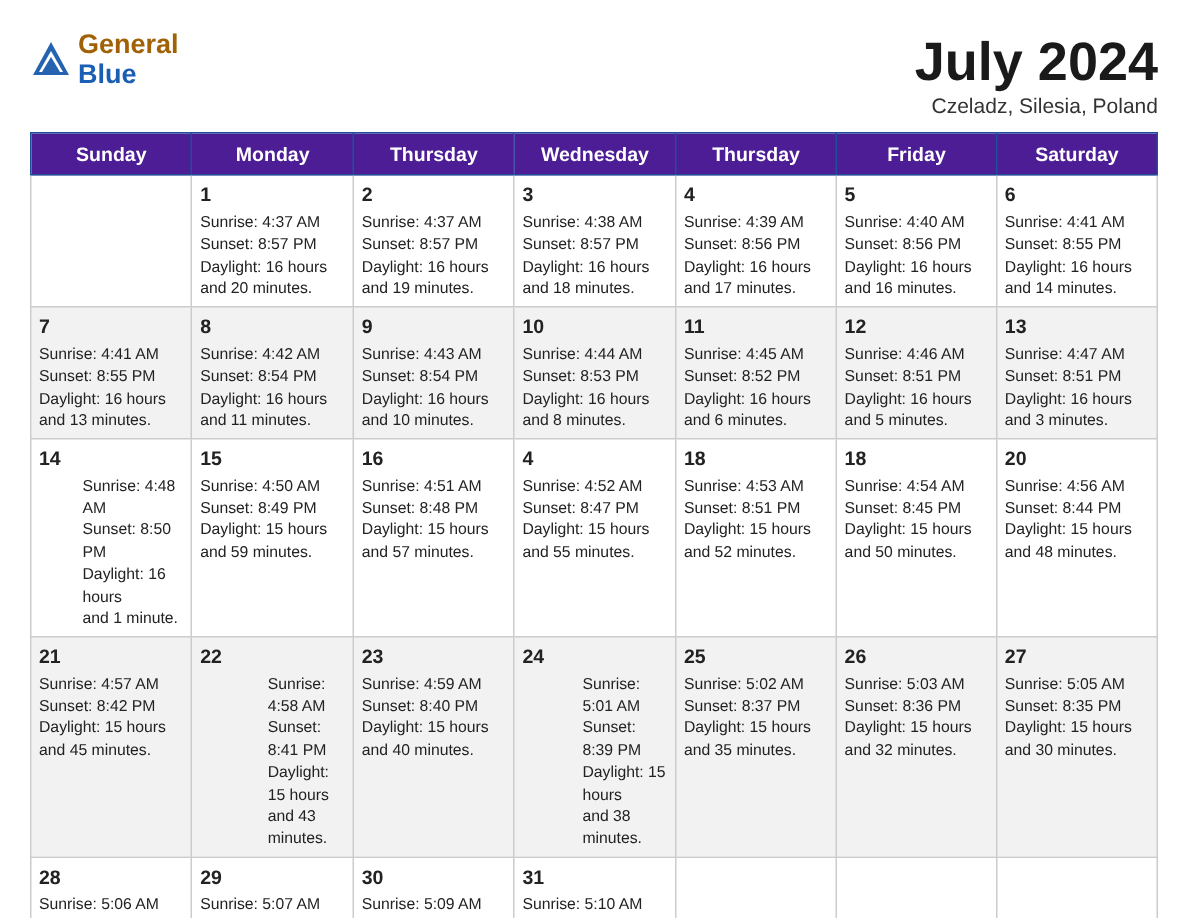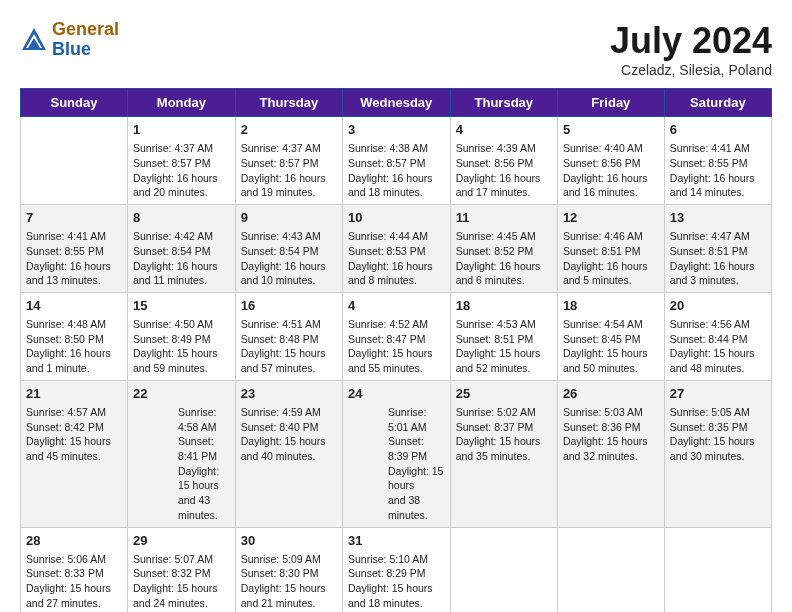--- a/index.html
+++ b/index.html
@@ -213,21 +213,21 @@
           <span class="day-num">13</span>
           <div class="day-info" style="white-space: pre-line;">Sunrise: 4:47 AM
 Sunset: 8:51 PM
 Daylight: 16 hours
 and 3 minutes.</div>
         </td>
       </tr>
       <tr>
         <td>
           <span class="day-num">14</span>
-          <div class="day-info" style="white-space: pre-line;">Sunrise: 4:48 AM
+          <div class="day-info" style="white-space: pre-line; margin-left: 29px;">Sunrise: 4:48 AM
 Sunset: 8:50 PM
 Daylight: 16 hours
 and 1 minute.</div>
         </td>
         <td>
           <span class="day-num">15</span>
           <div class="day-info" style="white-space: pre-line;">Sunrise: 4:50 AM
 Sunset: 8:49 PM
 Daylight: 15 hours
 and 59 minutes.</div>

